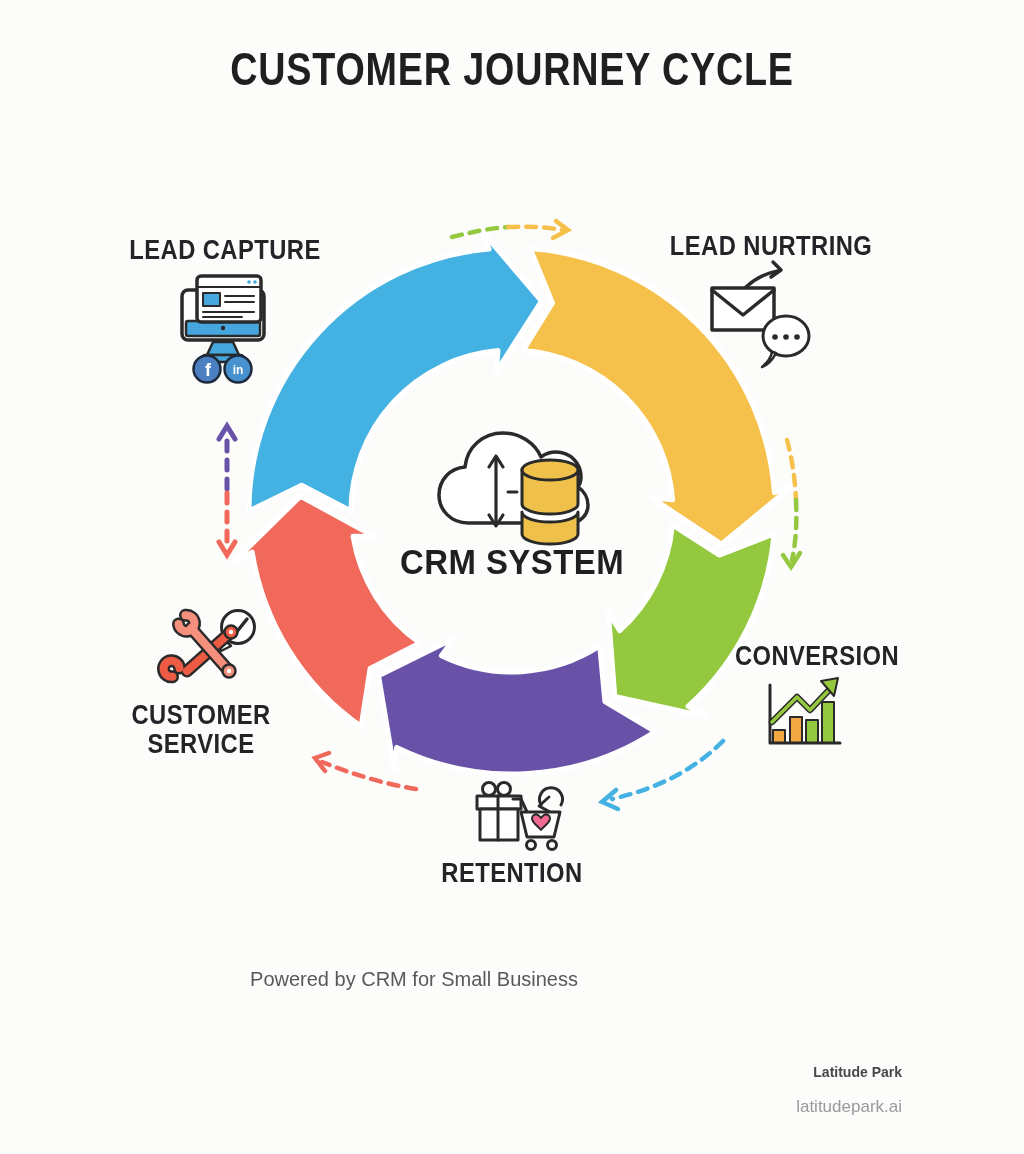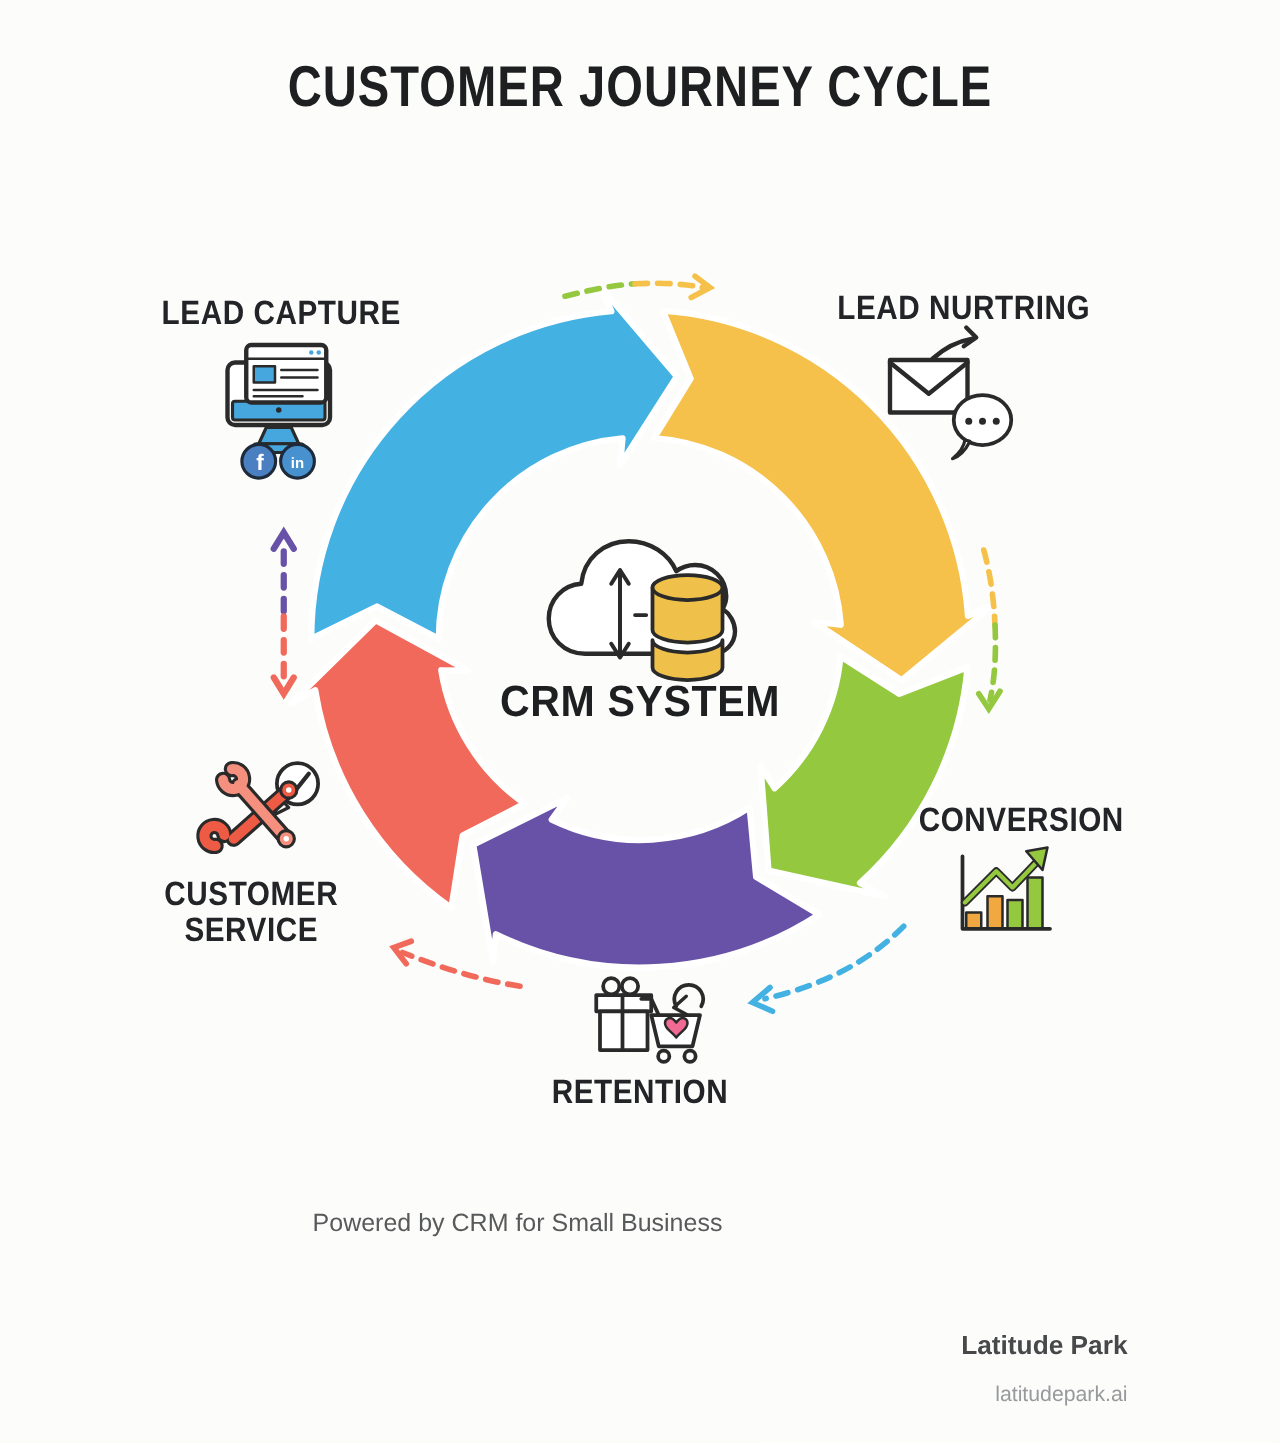--- a/index.html
+++ b/index.html
@@ -8,21 +8,21 @@
   svg{position:absolute;left:0;top:0;}
   .lbl{position:absolute;text-align:center;font-weight:700;color:#232427;
        transform:scaleX(.88);transform-origin:center;line-height:1.08;letter-spacing:.5px;}
   .title{position:absolute;left:0;width:1024px;text-align:center;font-weight:700;color:#1E1F21;
          transform:scaleX(.82);transform-origin:center;letter-spacing:1px;}
   .crm{position:absolute;text-align:center;font-weight:700;color:#1E1F21;
        transform:scaleX(.94);transform-origin:center;letter-spacing:.5px;}
   .powered{position:absolute;left:0;width:828px;text-align:center;color:#58595B;
            font-size:20px;font-weight:400;}
   .brand{position:absolute;text-align:right;line-height:1.22;}
-  .brand .name{font-size:21px;font-weight:700;color:#47484A;}
+  .brand .name{font-size:14px;font-weight:700;color:#47484A;}
   .brand .domain{font-size:17px;font-weight:400;color:#97999C;margin-top:16px;}
 </style>
 </head>
 <body>
 
 <div class="stage">
 
   <svg width="1024" height="1154" viewBox="0 0 1024 1154">
 
     <g id="ring">

